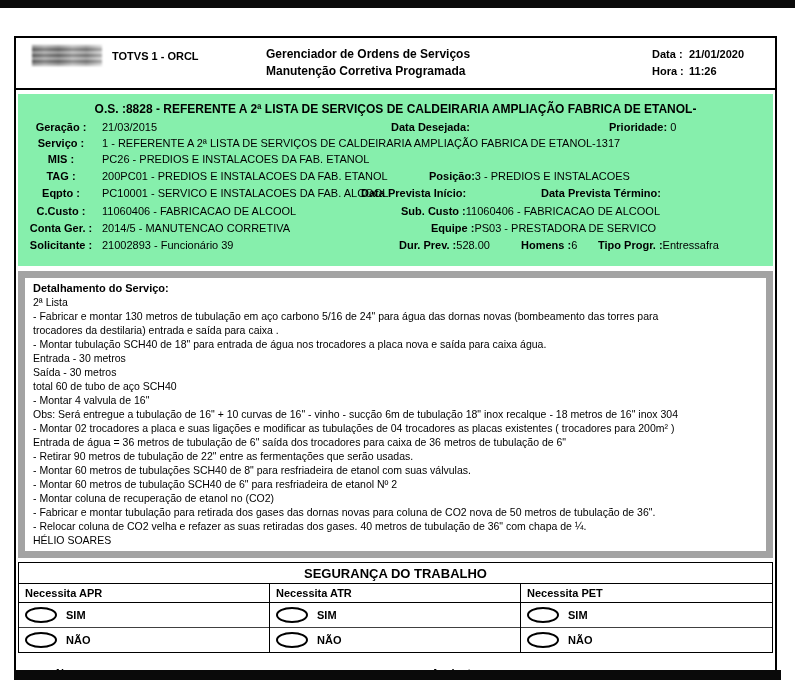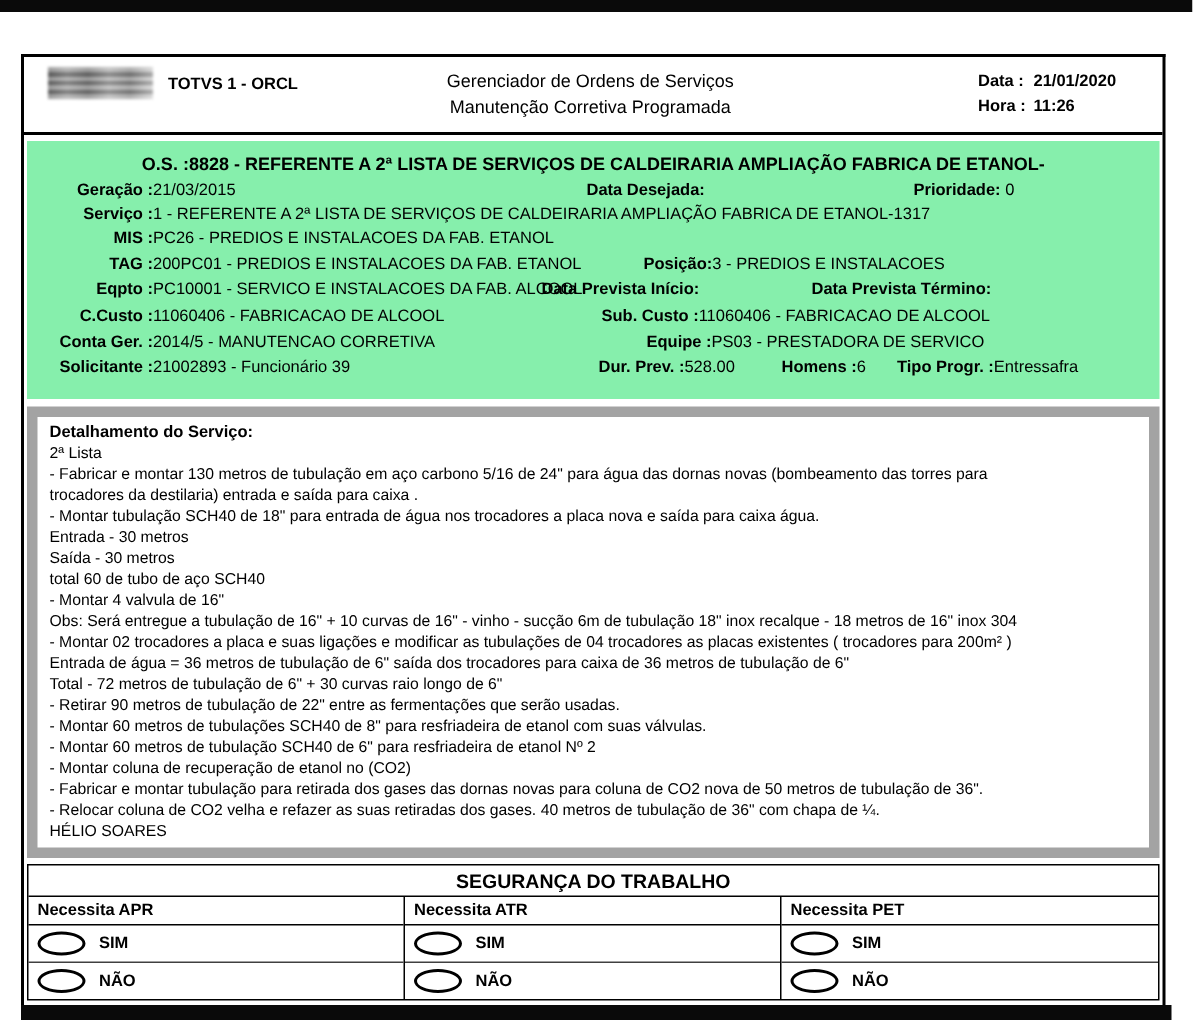--- a/index.html
+++ b/index.html
@@ -18,31 +18,31 @@
   
   .doc-header{position:relative;height:50px;border-bottom:2px solid #000;}
   .logo{
     position:absolute;left:16px;top:7px;width:70px;height:21px;
     background:
       repeating-linear-gradient(0deg, rgba(255,255,255,.30) 0 3px, rgba(0,0,0,.18) 3px 6px),
       linear-gradient(90deg,#6e6e6e 0,#9b9b9b 18%,#777 38%,#adadad 58%,#8a8a8a 78%,#cfcfcf 100%);
     filter:blur(1.1px);
   }
   .company{position:absolute;left:96px;top:12px;font-weight:bold;font-size:11px;}
-  .titles{position:absolute;left:250px;top:8px;width:255px;text-align:center;font-weight:normal;font-size:12px;line-height:17px;}
+  .titles{position:absolute;left:250px;top:8px;width:255px;font-weight:bold;font-size:12px;line-height:17px;}
   .datetime{position:absolute;left:636px;top:8px;font-size:11px;line-height:17px;}
   .datetime .lbl{font-weight:bold;display:inline-block;width:37px;}
   .datetime .dval{font-weight:bold;}
 
   
   .os-box{position:relative;margin:4px 2px 0 2px;height:172px;background:#86efac;font-size:11px;}
   .os-line{position:absolute;top:8px;left:0;width:100%;text-align:center;font-weight:bold;font-size:12px;white-space:nowrap;}
   .fld{position:absolute;white-space:nowrap;font-size:11px;}
   .fld .lbl{font-weight:bold;}
-  .lcol .lbl{display:inline-block;width:82px;text-align:right;}
+  .lcol .lbl{display:inline-block;width:82px;text-align:center;}
 
   
   .det-box{margin:5px 2px 0 2px;border:7px solid #a3a3a3;padding:3px 8px 4px 8px;font-size:10.5px;line-height:14px;}
   .det-title{font-weight:bold;font-size:11px;}
   .det-line{white-space:nowrap;overflow:hidden;}
 
   
   .seg-table{margin:4px 2px 0 2px;border:1px solid #000;}
   .seg-title{text-align:center;font-weight:bold;font-size:13px;padding:3px 0 2px 0;border-bottom:1px solid #000;}
   .seg-cols{display:grid;grid-template-columns:1fr 1fr 1fr;}
@@ -132,21 +132,20 @@
         <div class="det-line">total 60 de tubo de aço SCH40</div>
 
         <div class="det-line">- Montar 4 valvula de 16"</div>
 
         <div class="det-line">Obs: Será entregue a tubulação de 16" + 10 curvas de 16" - vinho - sucção 6m de tubulação 18" inox recalque - 18 metros de 16" inox 304</div>
 
         <div class="det-line">- Montar 02 trocadores a placa e suas ligações e modificar as tubulações de 04 trocadores as placas existentes ( trocadores para 200m² )</div>
 
         <div class="det-line">Entrada de água = 36 metros de tubulação de 6" saída dos trocadores para caixa de 36 metros de tubulação de 6"</div>
 
-        <div class="det-line">Total - 72 metros de tubulação de 6" + 30 curvas raio longo de 6"</div>
 
         <div class="det-line">- Retirar 90 metros de tubulação de 22" entre as fermentações que serão usadas.</div>
 
         <div class="det-line">- Montar 60 metros de tubulações SCH40 de 8" para resfriadeira de etanol com suas válvulas.</div>
 
         <div class="det-line">- Montar 60 metros de tubulação SCH40 de 6" para resfriadeira de etanol Nº 2</div>
 
         <div class="det-line">- Montar coluna de recuperação de etanol no (CO2)</div>
 
         <div class="det-line">- Fabricar e montar tubulação para retirada dos gases das dornas novas para coluna de CO2 nova de 50 metros de tubulação de 36".</div>

